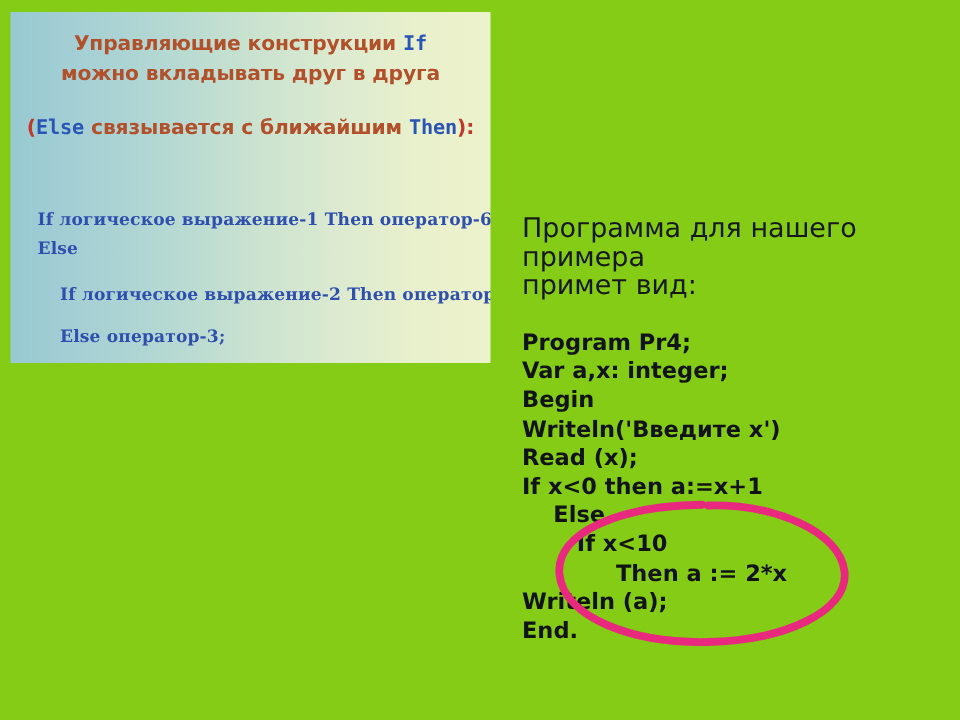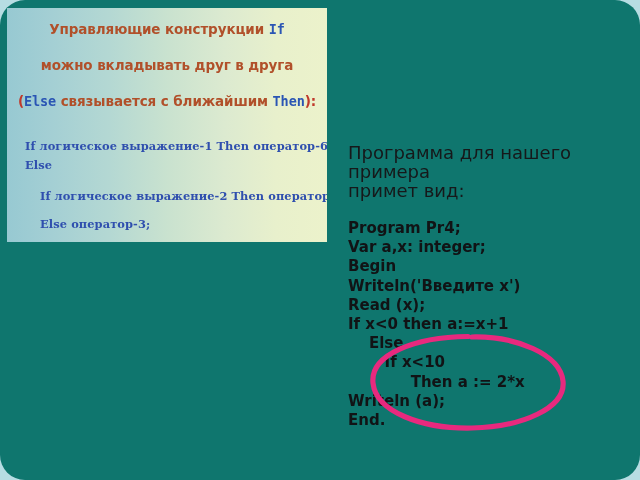--- a/index.html
+++ b/index.html
@@ -11,22 +11,21 @@
     height: 480px;
     background: #b7dde3;
     font-family: "Liberation Sans", sans-serif;
     overflow: hidden;
     position: relative;
   }
 
   #slide {
     position: absolute;
     inset: 0;
-    background: #0f766e;
-    border-radius: 25px;
+    background: #84cc16;
   }
 
   
   #illustration {
     position: absolute;
     left: 7px;
     top: 8px;
     width: 320px;
     height: 234px;
     background: linear-gradient(90deg,
@@ -44,21 +43,21 @@
     text-align: center;
     font-family: "DejaVu Sans", sans-serif;
     font-weight: bold;
     font-size: 13.5px;
     line-height: 20px;
     color: #b1502a;
     letter-spacing: -0.1px;
     white-space: nowrap;
   }
   #illustration .t1 { margin-top: 11px; }
-  #illustration .t2 { margin-top: 16px; }
+  #illustration .t2 { margin-top: 0px; }
   #illustration .t3 { margin-top: 16px; }
 
   .kw {
     font-family: "DejaVu Sans Mono", "Liberation Mono", monospace;
     color: #2a55b4;
     font-weight: bold;
     font-size: 13.5px;
   }
   .paren { color: #c0392b; font-weight: bold; }
 

